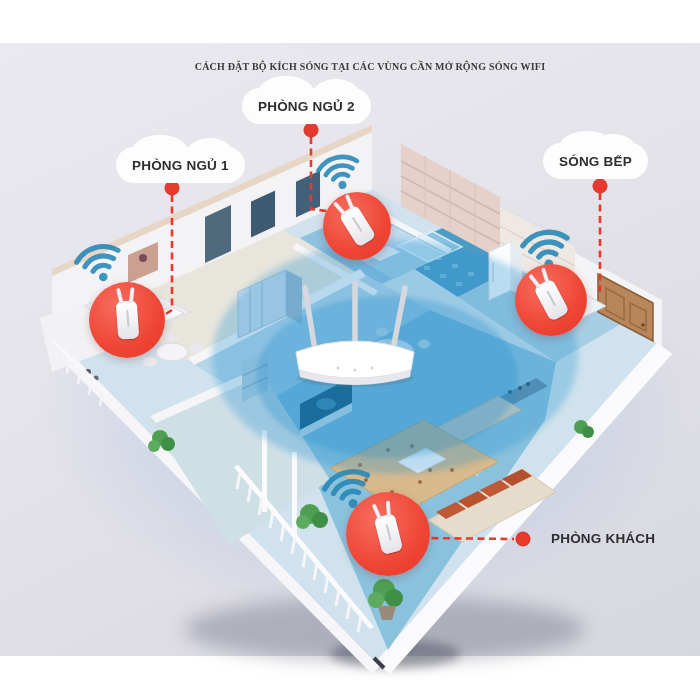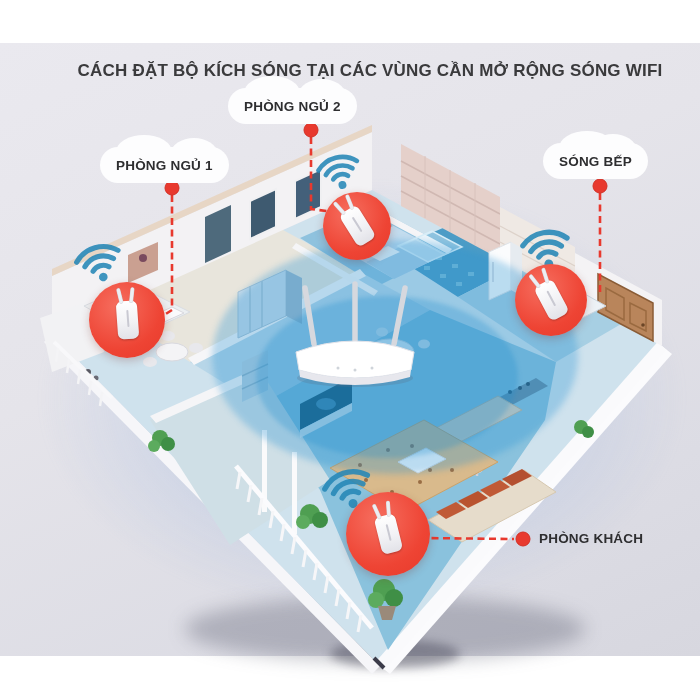--- a/index.html
+++ b/index.html
@@ -14,30 +14,30 @@
   .halo { position:absolute; border-radius:50%; pointer-events:none; }
   .halo-big  { left:38px; top:180px; width:648px; height:436px;
     background:radial-gradient(closest-side, rgba(148,178,226,.42), rgba(148,178,226,.24) 60%, rgba(148,178,226,0)); filter:blur(3px); }
   .halo-mid  { left:212px; top:240px; width:366px; height:234px; background:rgba(38,146,211,.30); filter:blur(3px); }
   .halo-core { left:256px; top:296px; width:262px; height:162px; background:rgba(28,140,206,.28); filter:blur(2px); }
   .shadow-house  { position:absolute; left:185px; top:596px; width:400px; height:66px; background:rgba(70,72,92,.30); border-radius:50%; filter:blur(9px); }
   .shadow-corner { position:absolute; left:330px; top:640px; width:130px; height:28px; background:rgba(45,45,62,.38); border-radius:50%; filter:blur(5px); }
   svg.house, svg.connectors { position:absolute; left:0; top:0; }
   .title {
     position:absolute; top:61px; left:40px; right:0; text-align:center;
-    font-size:17px; font-weight:bold; color:#3a3a3c; letter-spacing:.2px; white-space:nowrap;
+    font-size:10px; font-weight:bold; color:#3a3a3c; letter-spacing:.2px; white-space:nowrap;font-family:Liberation Serif, serif;
   }
   .cloud { position:absolute; background:#fdfdfe; border-radius:22px; padding:9px 16px; }
   .cloud::before { content:""; position:absolute; width:56px; height:34px; border-radius:50%; background:#fdfdfe; top:-12px; left:16px; }
   .cloud::after  { content:""; position:absolute; width:46px; height:30px; border-radius:50%; background:#fdfdfe; top:-9px; right:12px; }
   .cloud-txt, .plain-label {
     position:relative; z-index:1; font-weight:bold; font-size:13.5px;
     color:#2e2e30; letter-spacing:.2px; white-space:nowrap;
   }
-  .plain-label { position:absolute; }
+  .plain-label { position:absolute;margin-left:12px; }
   .spot {
     position:absolute; border-radius:50%;
     background:radial-gradient(circle at 38% 32%, #f66e5f, #ee4434 62%, #e73a2b);
     box-shadow:0 3px 8px rgba(120,40,30,.25);
     display:flex; align-items:center; justify-content:center;
   }
   .device {
     width:21px; height:38px; position:relative; border-radius:6px;
     background:linear-gradient(180deg,#ffffff 0%,#f2f2f5 55%,#e2e2e8 100%);
     box-shadow:0 1px 2px rgba(0,0,0,.25);
@@ -324,24 +324,24 @@
     </g>
     <g>
       <path d="M18,72 Q77,50 136,72 L133,90 Q77,106 21,90 Z" fill="#ffffff" stroke="#e4e4ea" stroke-width="1"></path>
       <path d="M21,90 Q77,106 133,90 L132,97 Q77,113 22,97 Z" fill="#e7e7ed"></path>
       <circle cx="60" cy="88" r="1.5" fill="#cfd4da"></circle>
         <circle cx="77" cy="90" r="1.5" fill="#cfd4da"></circle>
         <circle cx="94" cy="88" r="1.5" fill="#cfd4da"></circle>
     </g>
   </svg>
 
-  <div class="cloud" style="left:228px;top:88px">
+  <div class="cloud" style="left:242px;top:88px">
     <span class="cloud-txt">PHÒNG NGỦ 2</span>
   </div>
-  <div class="cloud" style="left:100px;top:147px">
+  <div class="cloud" style="left:116px;top:147px">
     <span class="cloud-txt">PHÒNG NGỦ 1</span>
   </div>
   <div class="cloud" style="left:543px;top:143px">
     <span class="cloud-txt">SÓNG BẾP</span>
   </div>
   <div class="plain-label" style="left:539px;top:531px">PHÒNG KHÁCH</div>
 
   <div class="title">CÁCH ĐẶT BỘ KÍCH SÓNG TẠI CÁC VÙNG CẦN MỞ RỘNG SÓNG WIFI</div>
 
 </div>

